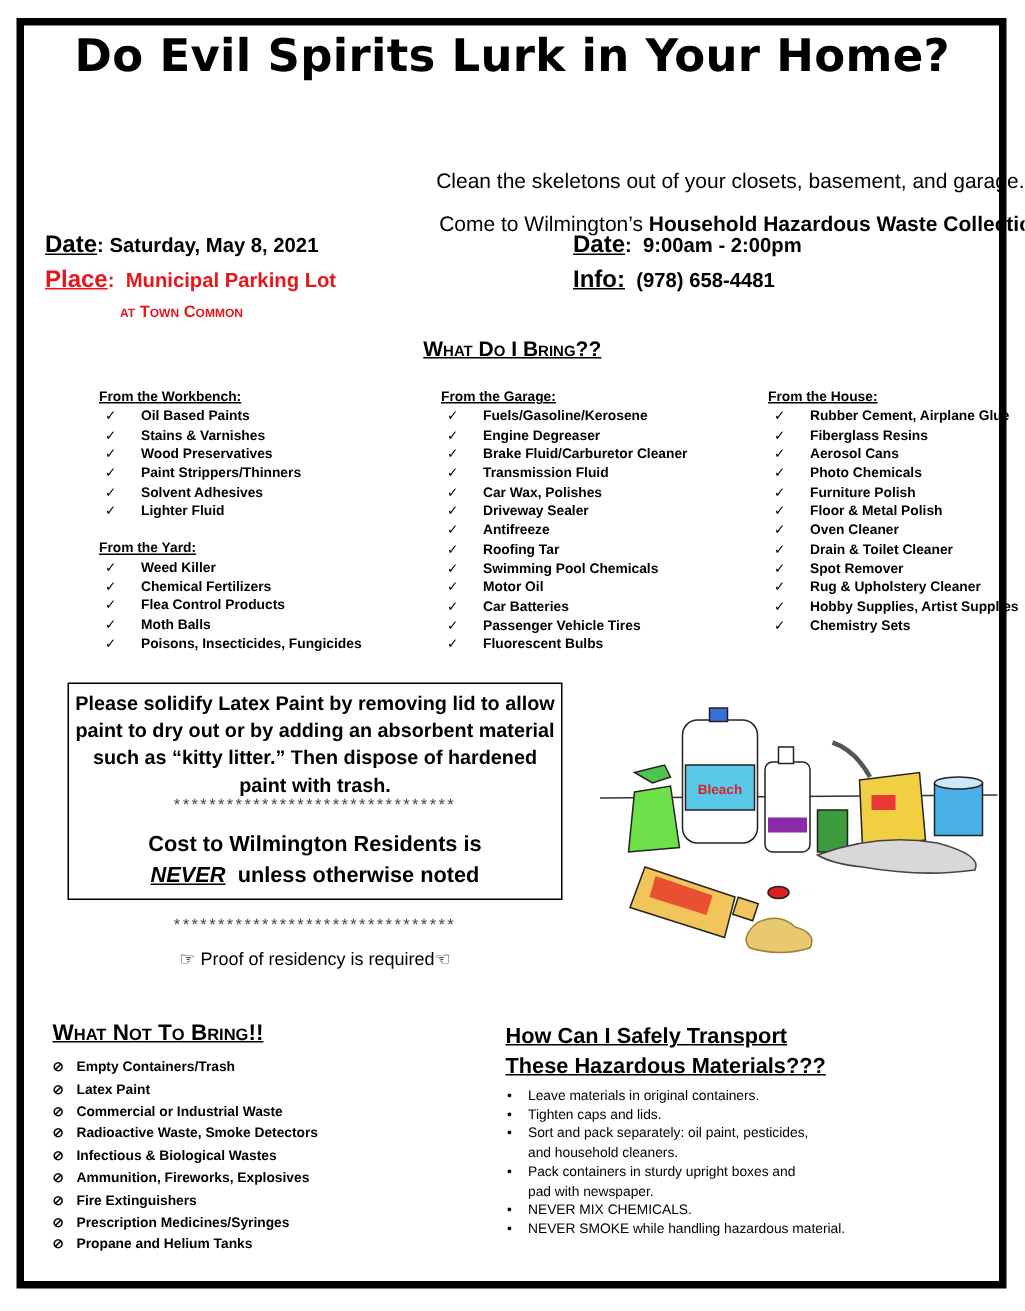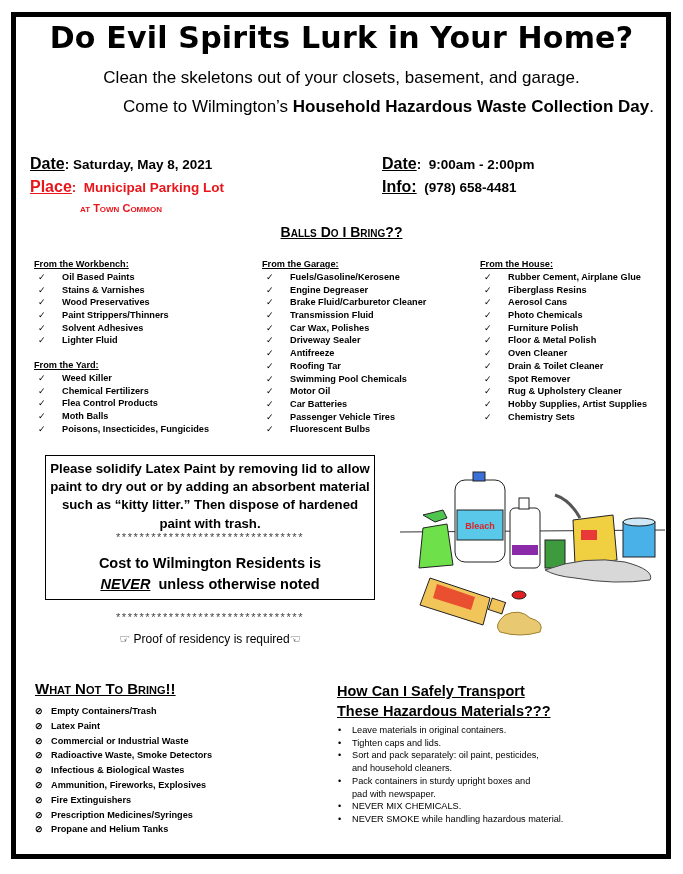--- a/index.html
+++ b/index.html
@@ -3,30 +3,30 @@
 <meta charset="utf-8">
 <style>
   html, body { margin:0; padding:0; background:#ffffff; }
   body { width:683px; height:874px; position:relative; overflow:hidden;
          font-family:"Liberation Sans", sans-serif; color:#000; }
   .frame { position:absolute; left:11px; top:12px; width:660px; height:847px;
            border:5px solid #000; box-sizing:border-box; background:#fff; }
   .abs { position:absolute; }
   .title { left:0; width:100%; top:20px; text-align:center;
            font-family:"DejaVu Sans", sans-serif; font-size:30px; font-weight:bold; letter-spacing:0.2px; }
-  .sub { left:0; width:100%; text-align:center; font-size:17px; }
+  .sub { left:0; width:100%; text-align:right; font-size:14px;margin-top:44px; }
   .sub1 { top:68px; }
   .sub2 { top:97px;padding-left:47px; }
   .bold { font-weight:bold; }
   .info-row { font-size:13.5px; font-weight:bold; }
   .lbl { text-decoration:underline; font-size:16px; }
   .red { color:#e8161b; }
   .smallcaps { font-variant:small-caps; }
   .section-head { font-weight:bold; text-decoration:underline; font-variant:small-caps; }
-  .col { position:absolute; font-size:9.2px; font-weight:bold; }
+  .col { position:absolute; font-size:9.2px; font-weight:bold;margin-left:32px; }
   .col .hdr { text-decoration:underline; font-weight:bold; margin-bottom:1px; height:12px; line-height:12px; }
   .col .item { height:12.7px; line-height:12.7px; white-space:nowrap; display:flex; }
   .col .chk { width:24px; padding-left:4px; font-weight:normal; font-size:9px; }
   .box { position:absolute; left:45px; top:455px; width:330px; height:145px;
          border:1.5px solid #000; box-sizing:border-box; text-align:center; font-weight:bold; }
   .box .p1 { position:absolute; left:0; right:0; top:4px; font-size:13.2px; line-height:18.2px; }
   .stars { position:absolute; left:0; right:0; font-size:11px; color:#444; letter-spacing:1.6px; font-weight:normal; }
   .box .p2 { position:absolute; left:0; right:0; top:97px; font-size:14.5px; line-height:21px; }
   .free { font-style:italic; text-decoration:underline; }
   .box .proof { position:absolute; left:0; right:0; top:176px; font-size:12px; font-weight:normal; }
@@ -57,21 +57,21 @@
 </div>
 <div class="abs red smallcaps" style="left:80px; top:202px; font-size:11px; font-weight:bold;">at Town Common</div>
 
 <div class="abs info-row" style="left:382px; top:155px;">
   <span class="lbl">Date</span>:&nbsp; <span>9:00am - 2:00pm</span>
 </div>
 <div class="abs info-row" style="left:382px; top:178px;">
   <span class="lbl">Info:</span>&nbsp; <span>(978) 658-4481</span>
 </div>
 
-<div class="abs section-head" style="left:0; width:100%; top:224px; text-align:center; font-size:14px;">Balls Do I Bring??</div>
+<div class="abs section-head" style="left:0; width:100%; top:224px; text-align:center; font-size:14px;">What Do I Bring??</div>
 
 <div class="col" style="left:34px; top:258px;">
   <div class="hdr">From the Workbench:</div>
   <div class="item">
       <span class="chk">✓</span>
       <span>Oil Based Paints</span>
     </div>
   <div class="item">
       <span class="chk">✓</span>
       <span>Stains &amp; Varnishes</span>

